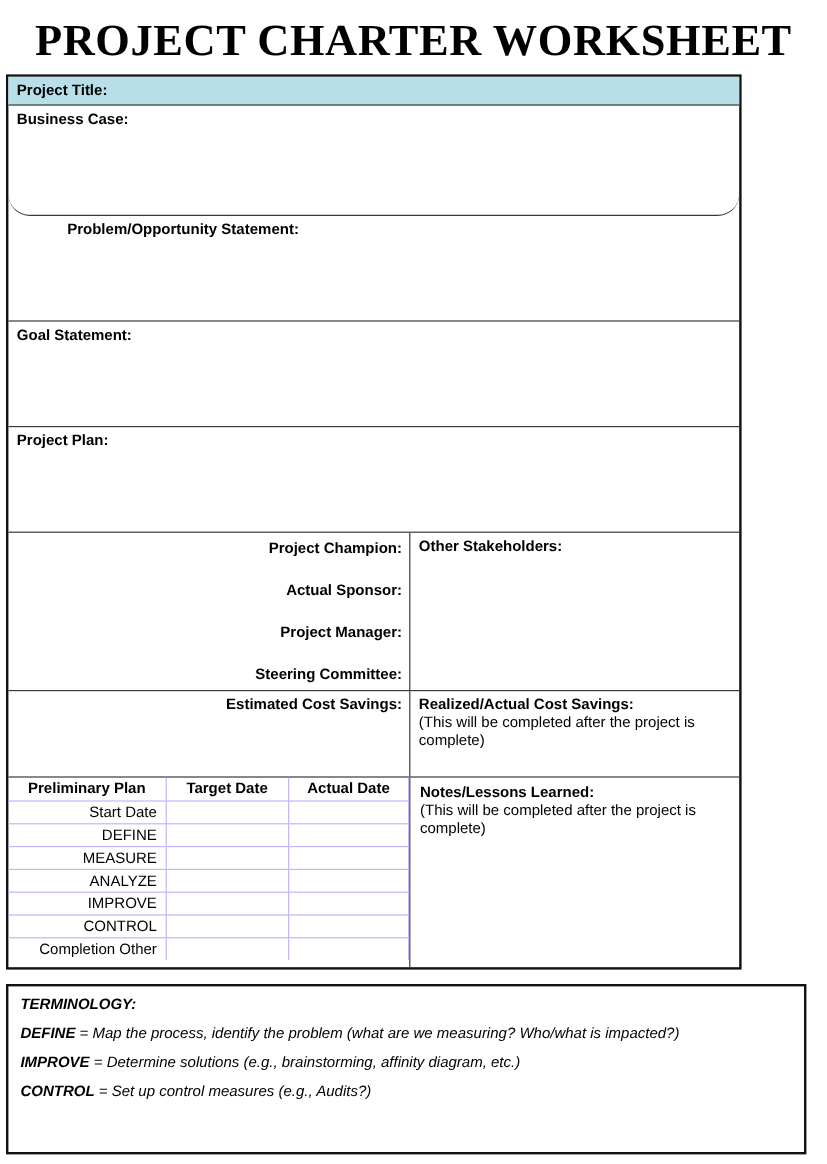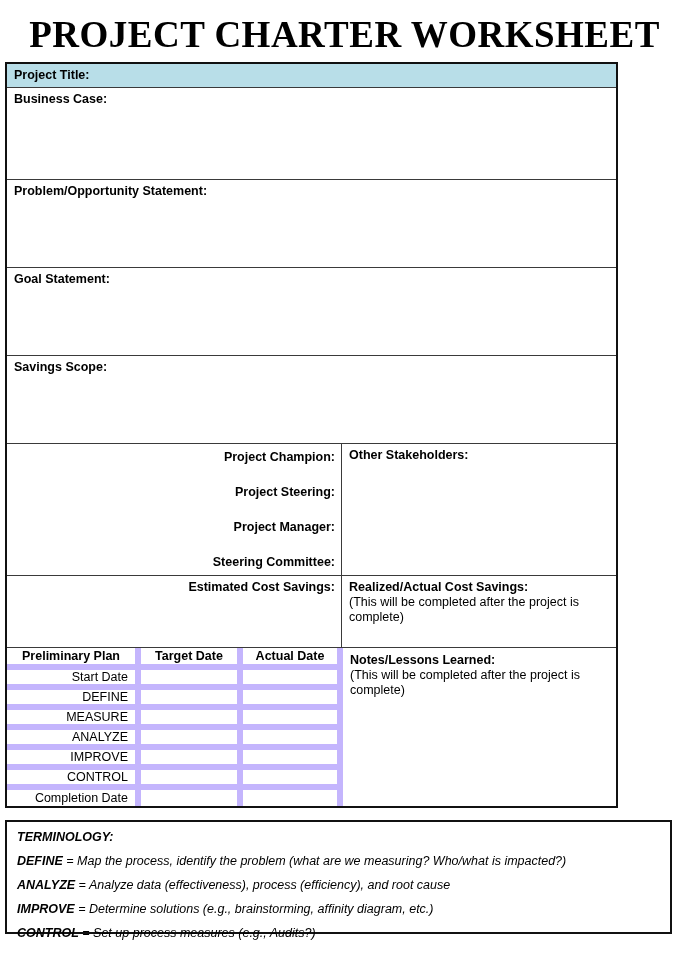--- a/index.html
+++ b/index.html
@@ -54,22 +54,22 @@
     line-height: 15px;
     flex: 1 1 auto;
     overflow: hidden;
   }
 
   .divider { border-right: 1px solid #3a3a3a; text-align: right; }
 
   
   .r-title   { height: 24px; background: #b8dee8; }
   .r-title .cell { padding-top: 4px; }
-  .r-business{ height: 92px; }
-  .r-problem { height: 88px; }
+  .r-business{ height: 92px; border-radius: 18px; }
+  .r-problem { height: 88px; padding-left: 42px; }
   .r-goal    { height: 88px; }
   .r-scope   { height: 88px; }
   .r-people  { height: 132px; }
   .r-cost    { height: 72px; }
   .r-plan    { height: 158px; }
 
   .col-left  { width: 335px; flex: 0 0 335px; }
   .col-right { flex: 1 1 auto; }
 
   
@@ -94,21 +94,21 @@
     flex: 0 0 335px;
     box-sizing: border-box;
     border-right: 1px solid #3a3a3a;
   }
   table.plan {
     border-collapse: collapse;
     width: 100%;
     table-layout: fixed;
   }
   table.plan th, table.plan td {
-    border: 6px solid #c4b5fd;
+    border: 1px solid #c4b5fd;
     height: 19px;
     box-sizing: border-box;
     font-size: 12.5px;
     padding: 0 4px 0 4px;
   }
   table.plan tr:first-child th { border-top: none; }
   table.plan tr th:first-child,
   table.plan tr td:first-child { border-left: none; }
   table.plan th.c0 { width: 131px; text-align: center; font-weight: bold; }
   table.plan th.c1 { width: 102px; text-align: center; font-weight: bold; }
@@ -131,21 +131,21 @@
     font-weight: bold;
     line-height: 16px;
   }
 
   
   .terminology {
     position: absolute;
     left: 5px;
     top: 820px;
     width: 667px;
-    height: 114px;
+    height: 142px;
     border: 2px solid #111;
     box-sizing: border-box;
     padding: 8px 10px 4px 10px;
     font-style: italic;
     font-size: 12.5px;
     background: #fff;
   }
   .terminology .tline {
     margin-bottom: 10px;
     line-height: 14px;
@@ -174,27 +174,27 @@
 
   <div class="row r-problem">
     <div class="cell">Problem/Opportunity Statement:</div>
   </div>
 
   <div class="row r-goal">
     <div class="cell">Goal Statement:</div>
   </div>
 
   <div class="row r-scope">
-    <div class="cell">Savings Scope:</div>
+    <div class="cell">Project Plan:</div>
   </div>
 
   <div class="row r-people">
     <div class="cell col-left divider people-list">
       <div class="ppl">Project Champion:</div>
-      <div class="ppl">Project Steering:</div>
+      <div class="ppl">Actual Sponsor:</div>
       <div class="ppl">Project Manager:</div>
       <div class="ppl">Steering Committee:</div>
     </div>
     <div class="cell col-right">
       <span>Other Stakeholders:</span>
     </div>
   </div>
 
   <div class="row r-cost">
     <div class="cell col-left divider">
@@ -239,21 +239,21 @@
             <td class="label">IMPROVE</td>
             <td class="blank"></td>
             <td class="blank"></td>
           </tr>
           <tr>
             <td class="label">CONTROL</td>
             <td class="blank"></td>
             <td class="blank"></td>
           </tr>
           <tr>
-            <td class="label">Completion Date</td>
+            <td class="label">Completion Other</td>
             <td class="blank"></td>
             <td class="blank"></td>
           </tr>
         </tbody>
       </table>
     </div>
     <div class="notes-cell">
       <div class="hd">Notes/Lessons Learned:</div>
       <div class="sub-note">(This will be completed after the project is complete)</div>
     </div>
@@ -263,24 +263,20 @@
 
 <div class="terminology">
   <div class="tline">
     <b>TERMINOLOGY:</b>
   </div>
   <div class="tline">
     <b>DEFINE</b>
     <span>= Map the process, identify the problem (what are we measuring?  Who/what is impacted?)</span>
   </div>
   <div class="tline">
-    <b>ANALYZE</b>
-    <span>= Analyze data (effectiveness), process (efficiency), and root cause</span>
-  </div>
-  <div class="tline">
     <b>IMPROVE</b>
     <span>= Determine solutions (e.g., brainstorming, affinity diagram, etc.)</span>
   </div>
   <div class="tline">
     <b>CONTROL</b>
-    <span>= Set up process measures (e.g., Audits?)</span>
+    <span>= Set up control measures (e.g., Audits?)</span>
   </div>
 </div>
 
 </body></html>

